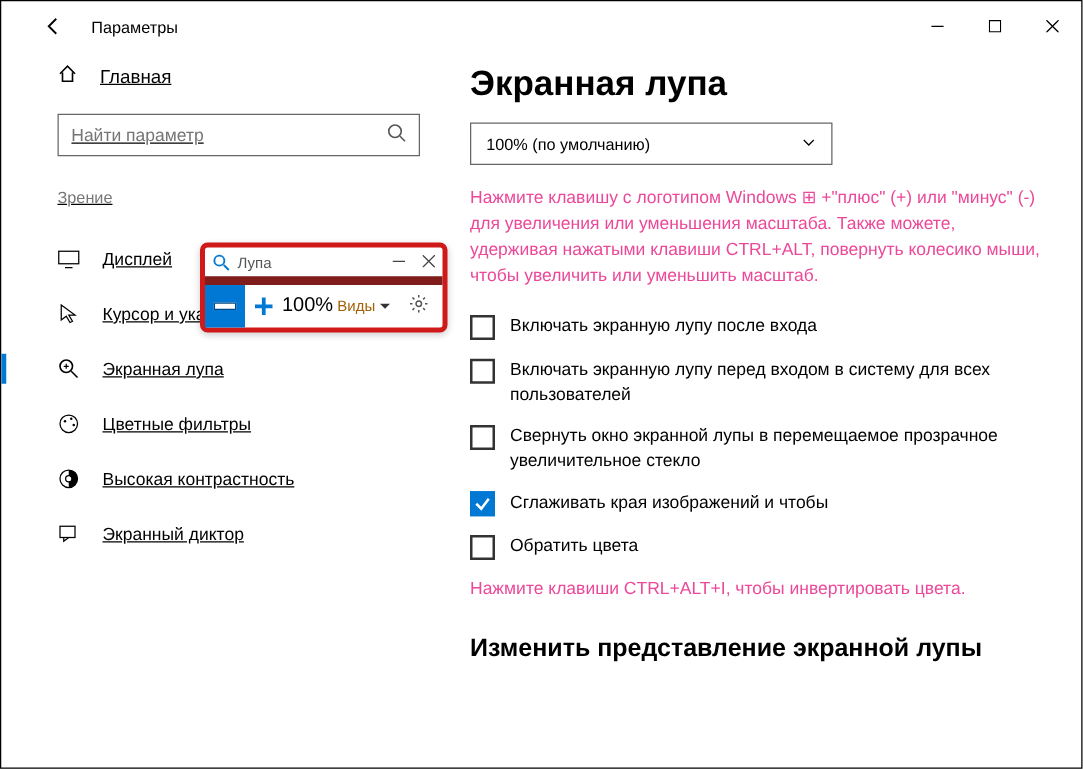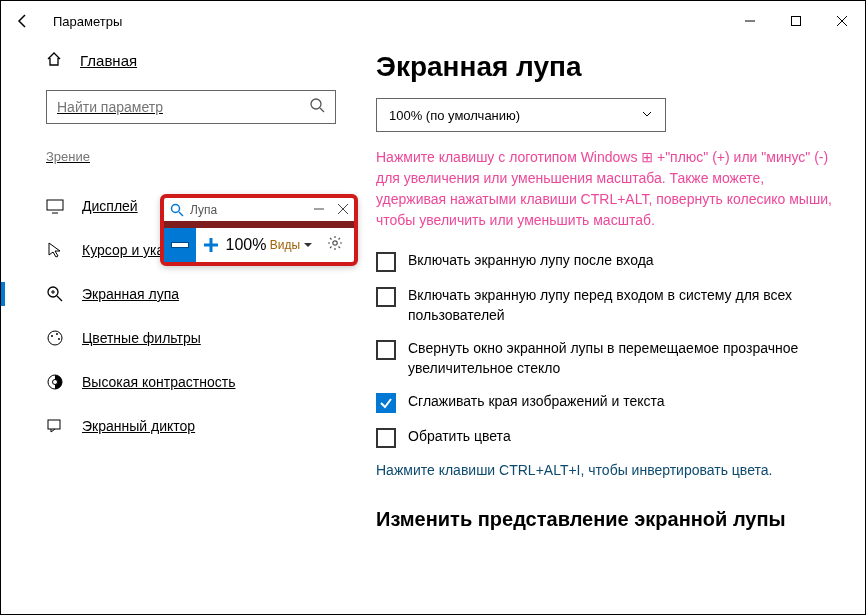--- a/index.html
+++ b/index.html
@@ -1,18 +1,18 @@
 <!DOCTYPE html>
 <html><head>
 <meta charset="utf-8">
 <style>
   * { margin: 0; padding: 0; box-sizing: border-box; font-family: "Segoe UI", Arial, sans-serif; }
   body { background: #fff; width: 866px; height: 615px; overflow: hidden; position: relative; border: 1px solid #000; }
   .window { width: 100%; height: 100%; display: flex; flex-direction: column; }
-  .titlebar { height: 40px; display: flex; align-items: center; padding-left: 12px; }
+  .titlebar { height: 40px; display: flex; align-items: center; padding-left: 32px; }
   .titlebar .back { width: 20px; height: 20px; display: flex; align-items: center; justify-content: center; margin-right: 20px; }
   .titlebar .title { font-size: 13px; color: #000; }
   .caption-btns { margin-left: auto; display: flex; }
   .caption-btn { width: 46px; height: 40px; display: flex; align-items: center; justify-content: center; }
   .body { flex: 1; display: flex; }
   .sidebar { width: 355px; padding: 10px 20px 0 45px; text-decoration: underline; }
   .home { display: flex; align-items: center; gap: 18px; font-size: 15px; margin-bottom: 20px; }
   .search { display: flex; align-items: center; border: 1px solid #666; height: 34px; padding: 16px 10px; margin-bottom: 25px; }
   .search input { flex: 1; border: none; outline: none; font-size: 14px; background: transparent; }
   .cat { font-weight: 600; font-size: 14px; color: #000; margin-bottom: 30px; }
@@ -21,21 +21,21 @@
   .nav-item.selected::before { content: ""; position: absolute; left: -45px; top: 10px; bottom: 10px; width: 4px; background: #0078d4; }
   .nav-item .nicon { width: 18px; height: 18px; display: flex; align-items: center; justify-content: center; }
   .content { flex: 1; padding: 10px 30px 0 20px; overflow: hidden; }
   .h1 { font-size: 28px; font-weight: 600; margin-bottom: 15px; }
   .combo { width: 290px; height: 34px; border: 1px solid #666; display: flex; align-items: center; padding: 0 12px; font-size: 13px; margin-bottom: 15px; }
   .combo .chev { margin-left: auto; }
   .para { font-size: 14px; color: #ec4899; line-height: 1.5; margin-bottom: 20px; }
   .cbrow { display: flex; align-items: flex-start; gap: 12px; font-size: 14px; margin-bottom: 14px; line-height: 1.4; }
   .cbrow .box { width: 20px; height: 20px; border: 2px solid #333; flex-shrink: 0; margin-top: 1px; display:flex; align-items:center; justify-content:center; }
   .cbrow .box.checked { background: #0078d4; border-color: #0078d4; }
-  .hint { font-size: 14px; color: #0c4a6e; margin-top: 5px; margin-bottom: 30px; }
+  .hint { font-size: 14px; color: #ec4899; margin-top: 5px; margin-bottom: 30px; }
   .h2 { font-size: 20px; font-weight: 600; }
 
   
   .popup { position: absolute; left: 159px; top: 193px; width: 198px; border: 4px solid #d01919; border-radius: 6px; background: #fff; box-shadow: 0 2px 6px rgba(0,0,0,0.2); }
   .popup-top { height: 30px; display: flex; align-items: center; padding: 0 6px; font-size: 12px; color: #555; border-bottom: 7px solid #7f1d1d; }
   .popup-top .ptitle-icon { width: 14px; height: 14px; margin-right: 6px; }
   .popup-top .pbtns { margin-left: auto; display: flex; gap: 14px; color: #444; }
   .popup-bar { height: 34px; display: flex; align-items: center; }
   .seg { height: 34px; display: flex; align-items: center; justify-content: center; }
   .seg.minus { width: 32px; background: #0078d4; }
@@ -173,21 +173,21 @@
       <div class="cbrow">
         <span class="box"></span>
         <span>Свернуть окно экранной лупы в перемещаемое прозрачное увеличительное стекло</span>
       </div>
       <div class="cbrow">
         <span class="box checked">
             <svg width="14" height="14" viewBox="0 0 14 14">
               <path d="M2 7 L6 11 L12 3" stroke="#fff" stroke-width="2" fill="none"></path>
             </svg>
           </span>
-        <span>Сглаживать края изображений и текста</span>
+        <span>Сглаживать края изображений и чтобы</span>
       </div>
       <div class="cbrow">
         <span class="box"></span>
         <span>Обратить цвета</span>
       </div>
       <div class="hint">Нажмите клавиши CTRL+ALT+I, чтобы инвертировать цвета.</div>
       <div class="h2">Изменить представление экранной лупы</div>
     </div>
   </div>
 </div>

